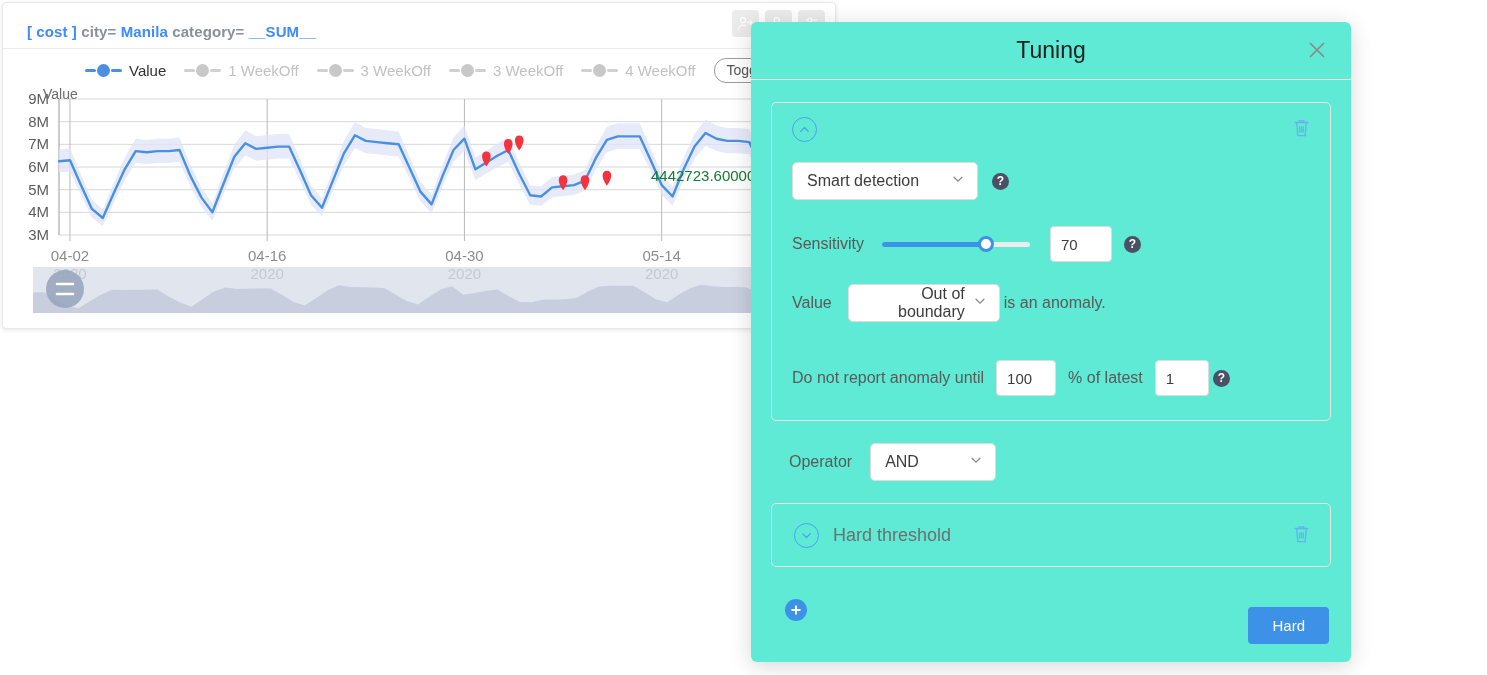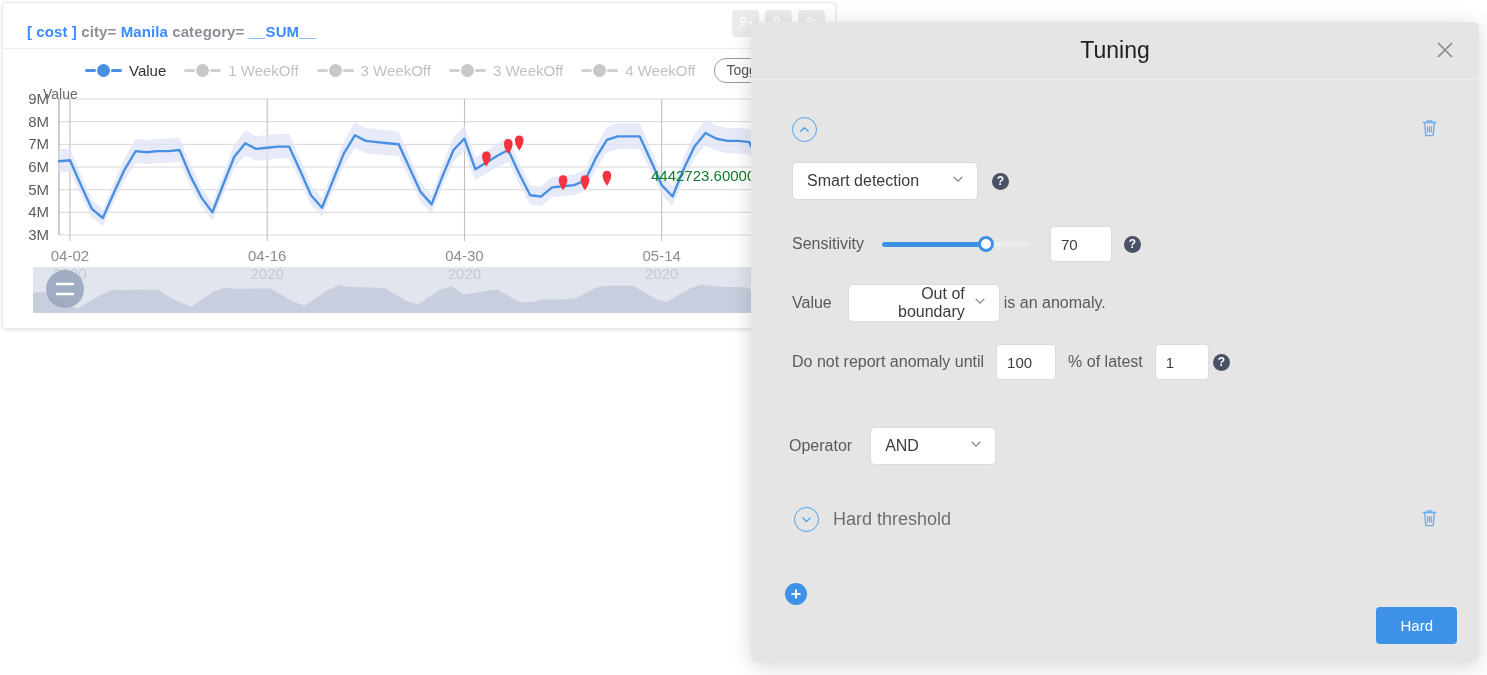--- a/index.html
+++ b/index.html
@@ -67,22 +67,22 @@
     white-space: nowrap;
   }
 
   .plot-wrap { position:absolute; left:0; top:84px; width:834px; height:243px; }
   .plot-wrap svg { display:block; }
   .axis-name { position:absolute; left:40px; top:-1px; font-size:14px; color:#6b6b6b; }
 
   
   .tuning-panel {
     position: absolute; left: 751px; top: 22px;
-    width: 728px; height: 640px;
-    background: #e5e5e5;
+    width: 600px; height: 640px;
+    background: #5eead4;
     border-radius: 6px;
     box-shadow: 0 4px 22px rgba(0,0,0,0.16);
     box-sizing: border-box;
     overflow: hidden;
   }
   .tuning-head {
     position: relative; height: 57px;
     border-bottom: 1px solid #ededed;
   }
   .tuning-title {
@@ -351,21 +351,21 @@
             <span>Out of boundary</span>
             <span class="chev" style="margin-left:8px;">
               <svg width="14" height="14" viewBox="0 0 16 16">
                   <path d="M3.5 6 L8 10.5 L12.5 6" fill="none" stroke="#8d8d8d" stroke-width="1.5" stroke-linecap="round"></path>
                 </svg>
             </span>
           </div>
           <span class="lbl" style="margin-left:4px;">is an anomaly.</span>
         </div>
 
-        <div class="row" style="margin-top:22px;">
+        <div class="row" style="margin-top:38px;">
           <span class="lbl">Do not report anomaly until</span>
           <div class="num-input" style="width:60px; margin-left:12px;">
             <span>100</span>
           </div>
           <span class="lbl" style="margin-left:12px;">% of latest</span>
           <div class="num-input" style="width:54px; margin-left:12px;">
             <span>1</span>
           </div>
           <div class="help-ico" style="margin-left:4px;">?</div>
         </div>

